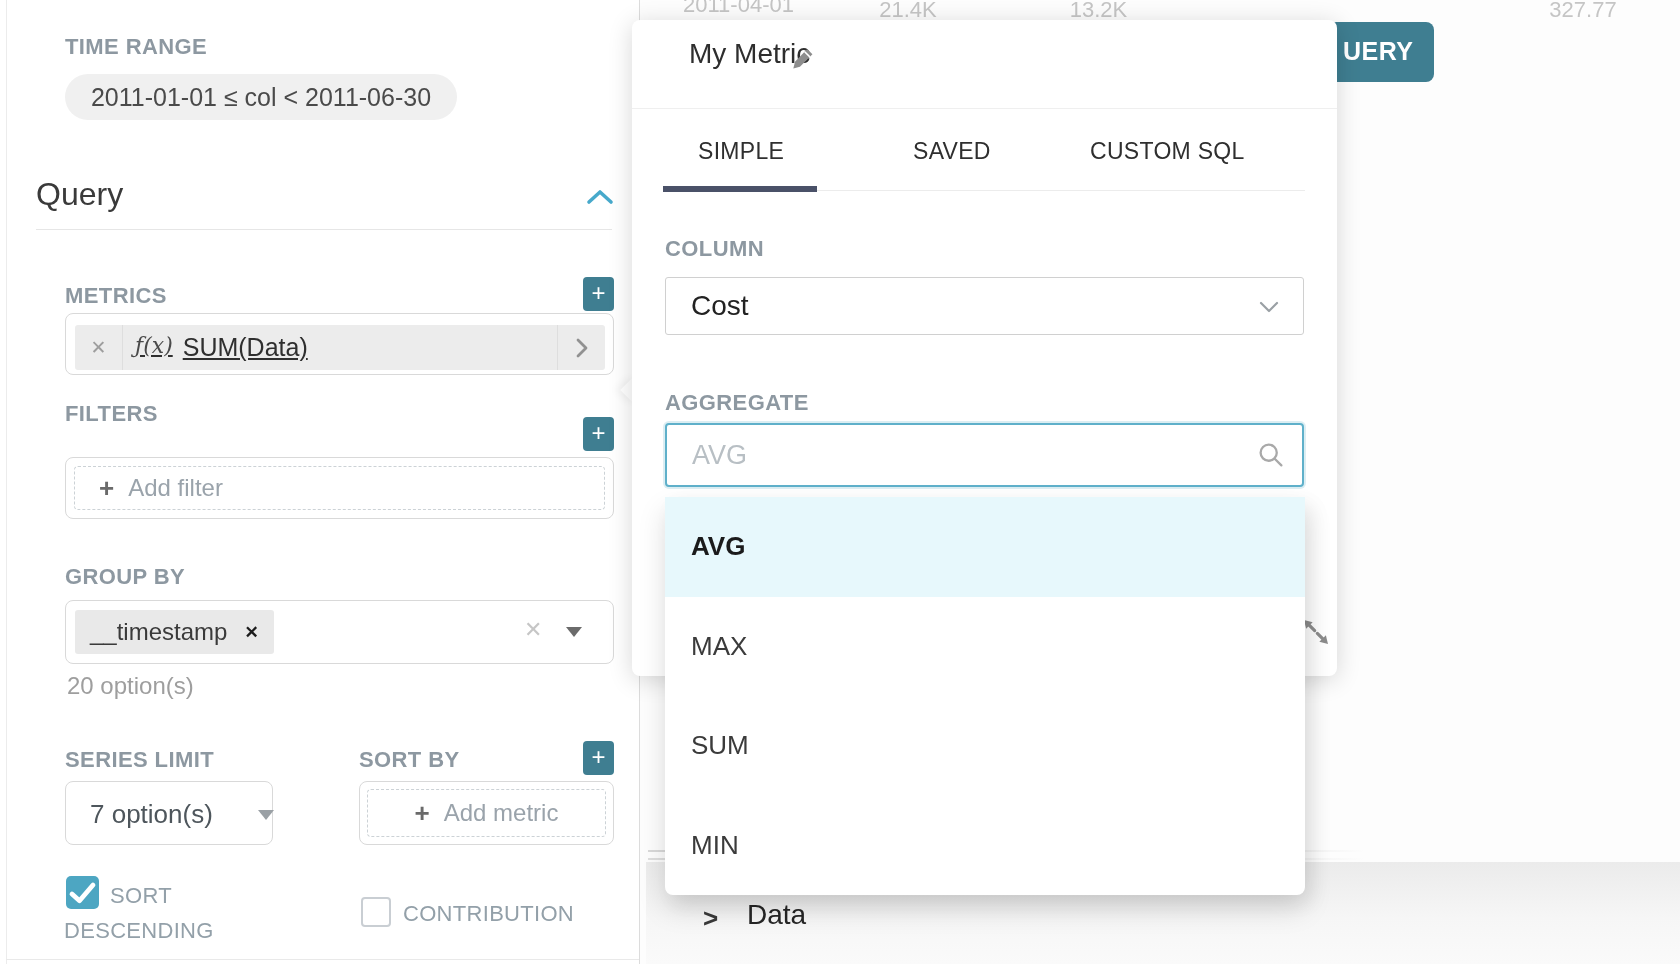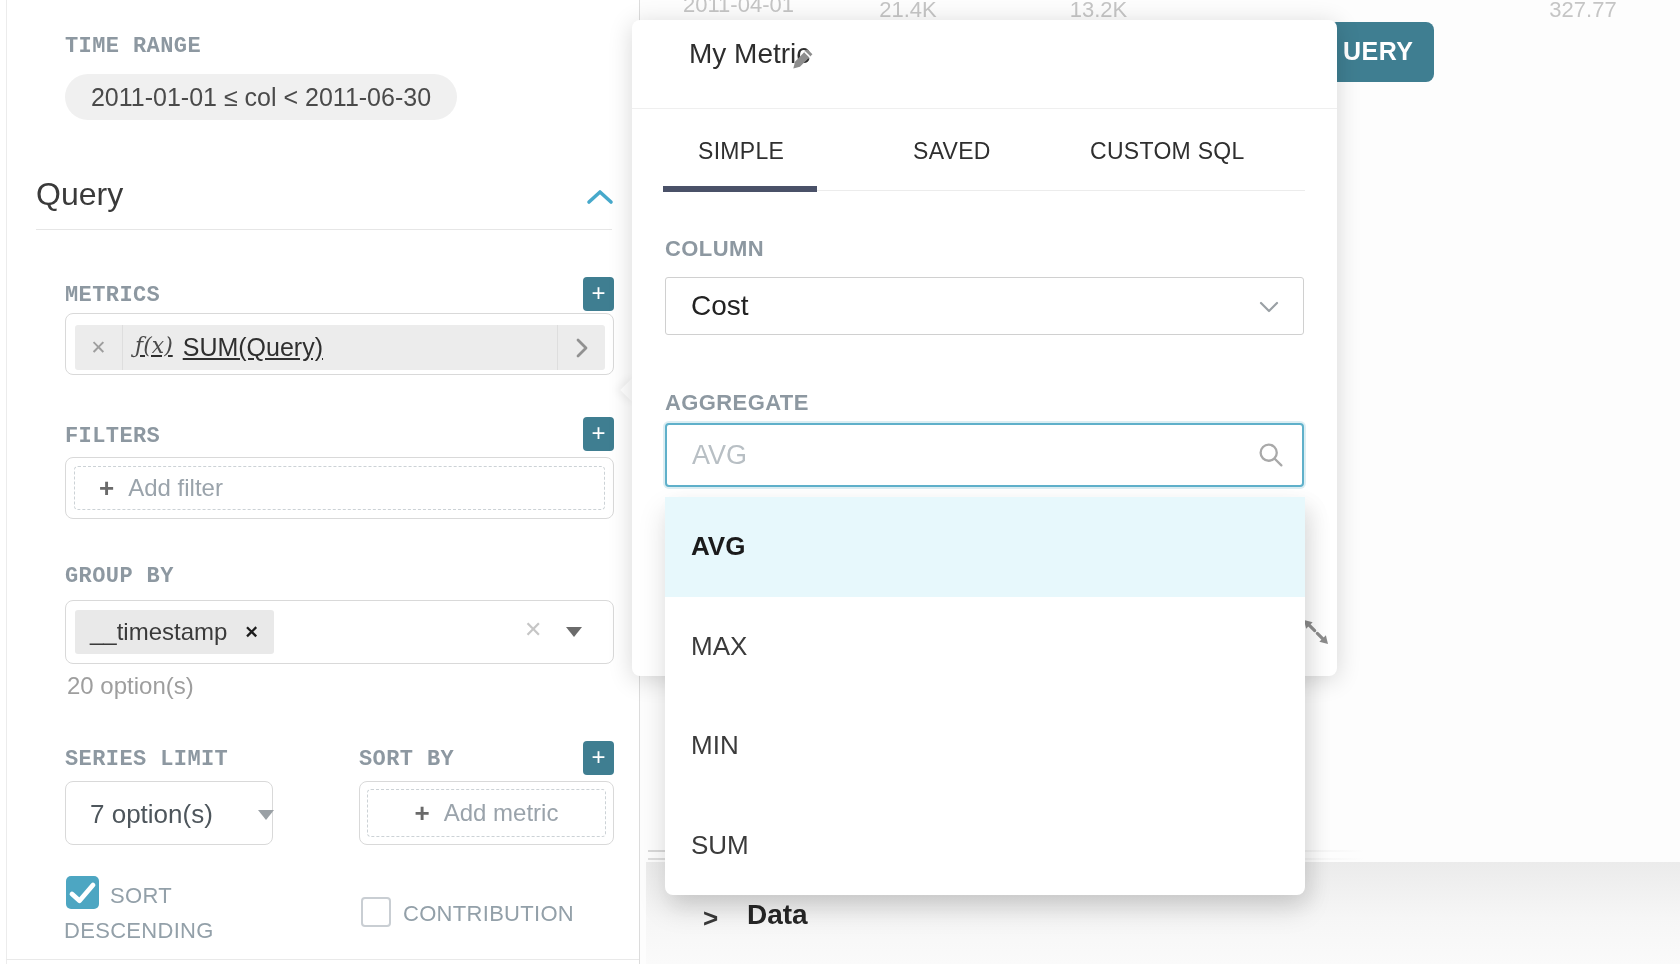--- a/index.html
+++ b/index.html
@@ -6,21 +6,21 @@
   html,body { background:#fff; }
   .screen { position:relative; width:1680px; height:964px; overflow:hidden;
             font-family:"Liberation Sans", sans-serif; background:#fdfdfd; }
   .abs { position:absolute; }
 
   
   .left-panel { left:0; top:0; width:640px; height:964px; background:#fff;
                 border-right:1px solid #dcdcdc; z-index:5; }
   .panel-leftline { left:6px; top:0; width:1px; height:964px; background:#ececec; }
   .panel-bottomline { left:6px; top:959px; width:633px; height:1px; background:#e9e9e9; }
-  .sec-label { font-size:22px; font-weight:700; color:#8d98a1; letter-spacing:.4px;font-family:Liberation Mono, monospace; }
+  .sec-label { font-size:22px; font-weight:700; color:#8d98a1; letter-spacing:.4px; }
   .pill { left:65px; top:74px; width:392px; height:46px; background:#f0f0f0; border-radius:23px;
           display:flex; align-items:center; justify-content:center; font-size:25px; color:#4a4a4a; }
   .query-title { left:36px; top:176px; font-size:32px; color:#3a3a3a; }
   .divider { background:#e6e6e6; height:1px; }
   .plusbtn { width:31px; height:34px; background:#3F7E91; border-radius:4px; color:#fff;
              font-size:24px; line-height:31px; text-align:center; cursor:pointer; }
   .box { border:1px solid #d9d9d9; border-radius:8px; background:#fff; }
   .chip { left:75px; top:325px; width:530px; height:45px; background:#ececec; border-radius:3px;
           display:flex; align-items:center; font-size:25px; color:#2f2f2f; }
   .chip-x { width:47px; text-align:center; color:#9e9e9e; font-size:19px; }
@@ -57,21 +57,21 @@
               border-radius:8px; z-index:2; cursor:pointer; }
   .runquery span { position:absolute; left:103px; top:15px; color:#fff; font-size:25px;
                    font-weight:700; letter-spacing:.5px; }
   .dbl-line1 { left:648px; top:850px; width:717px; height:2px;
                background:linear-gradient(90deg,#d9d9d9 72%,rgba(217,217,217,0)); }
   .dbl-line2 { left:648px; top:858px; width:717px; height:2px;
                background:linear-gradient(90deg,#dedede 72%,rgba(222,222,222,0)); }
   .data-panel { left:646px; top:862px; width:1034px; height:102px;
                 background:linear-gradient(180deg,#ebebeb,#f6f6f6 55%,#fafafa); }
   .data-chevron { left:703px; top:903px; font-size:26px; font-weight:600; color:#3a3a3a; cursor:pointer; }
-  .data-title { left:747px; top:899px; font-size:28px; font-weight:700; color:#262626; cursor:pointer; }
+  .data-title { left:747px; top:899px; font-size:28px; font-weight:400; color:#262626; cursor:pointer; }
 
   
   .popover { left:632px; top:20px; width:705px; height:656px; background:#fff; border-radius:8px;
              box-shadow:0 4px 24px rgba(0,0,0,.16); z-index:10; }
   .pop-arrow { left:624px; top:381px; width:18px; height:18px; background:#fff;
                transform:rotate(45deg); box-shadow:-3px 3px 8px rgba(0,0,0,.06); z-index:9; }
   .pop-title { left:32px; top:18px; font-size:28px; color:#2e2e2e;margin-left:25px; }
   .pop-hdiv { left:0; top:88px; width:705px; height:1px; background:#efefef; }
   .tab { top:118px; font-size:23px; color:#2f2f2f; letter-spacing:.3px; cursor:pointer; }
   .tab-hairline { left:31px; top:170px; width:642px; height:1px; background:#ececec; }
@@ -143,31 +143,31 @@
     <div class="abs divider" style="left:36px; top:229px; width:576px"></div>
 
     <div class="abs sec-label" style="left:65px; top:283px">METRICS</div>
     <div class="abs plusbtn" style="left:583px; top:277px">+</div>
     <div class="abs box" style="left:65px; top:313px; width:549px; height:62px"></div>
     <div class="abs chip">
       <span class="chip-x">✕</span>
       <span class="chip-div"></span>
       <span class="chip-body">
         <span class="chip-fx">ƒ(x)</span>
-        <span class="chip-text">SUM(Query)</span>
+        <span class="chip-text">SUM(Data)</span>
       </span>
       <span class="chip-div"></span>
       <span class="chip-right">
         <svg width="14" height="22" viewBox="0 0 14 22">
           <polyline points="3,3 11,11 3,19" fill="none" stroke="#919191" stroke-width="2.8" stroke-linecap="round" stroke-linejoin="round"></polyline>
         </svg>
       </span>
     </div>
 
-    <div class="abs sec-label" style="left:65px; top:424px">FILTERS</div>
+    <div class="abs sec-label" style="left:65px; top:401px">FILTERS</div>
     <div class="abs plusbtn" style="left:583px; top:417px">+</div>
     <div class="abs box" style="left:65px; top:457px; width:549px; height:62px"></div>
     <div class="abs dashed" style="left:74px; top:466px; width:531px; height:44px; padding-left:24px">
       <span class="dash-plus">+</span>
       <span>Add filter</span>
     </div>
 
     <div class="abs sec-label" style="left:65px; top:564px">GROUP BY</div>
     <div class="abs box" style="left:65px; top:600px; width:549px; height:64px"></div>
     <div class="abs tag">
@@ -238,17 +238,17 @@
   <svg class="abs resize-handle" viewBox="0 0 24 24">
     <line x1="6.5" y1="6.5" x2="11" y2="11" stroke="#8d8d8d" stroke-width="2.4" stroke-linecap="round"></line>
     <polygon points="3,3 9.5,4.6 4.6,9.5" fill="#8d8d8d"></polygon>
     <line x1="17.5" y1="17.5" x2="13" y2="13" stroke="#8d8d8d" stroke-width="2.4" stroke-linecap="round"></line>
     <polygon points="21,21 14.5,19.4 19.4,14.5" fill="#8d8d8d"></polygon>
   </svg>
 
   <div class="abs dropdown">
     <div class="opt hl">AVG</div>
     <div class="opt">MAX</div>
+    <div class="opt">SUM</div>
     <div class="opt">MIN</div>
-    <div class="opt">SUM</div>
   </div>
 
 </div>
 
 </body></html>

